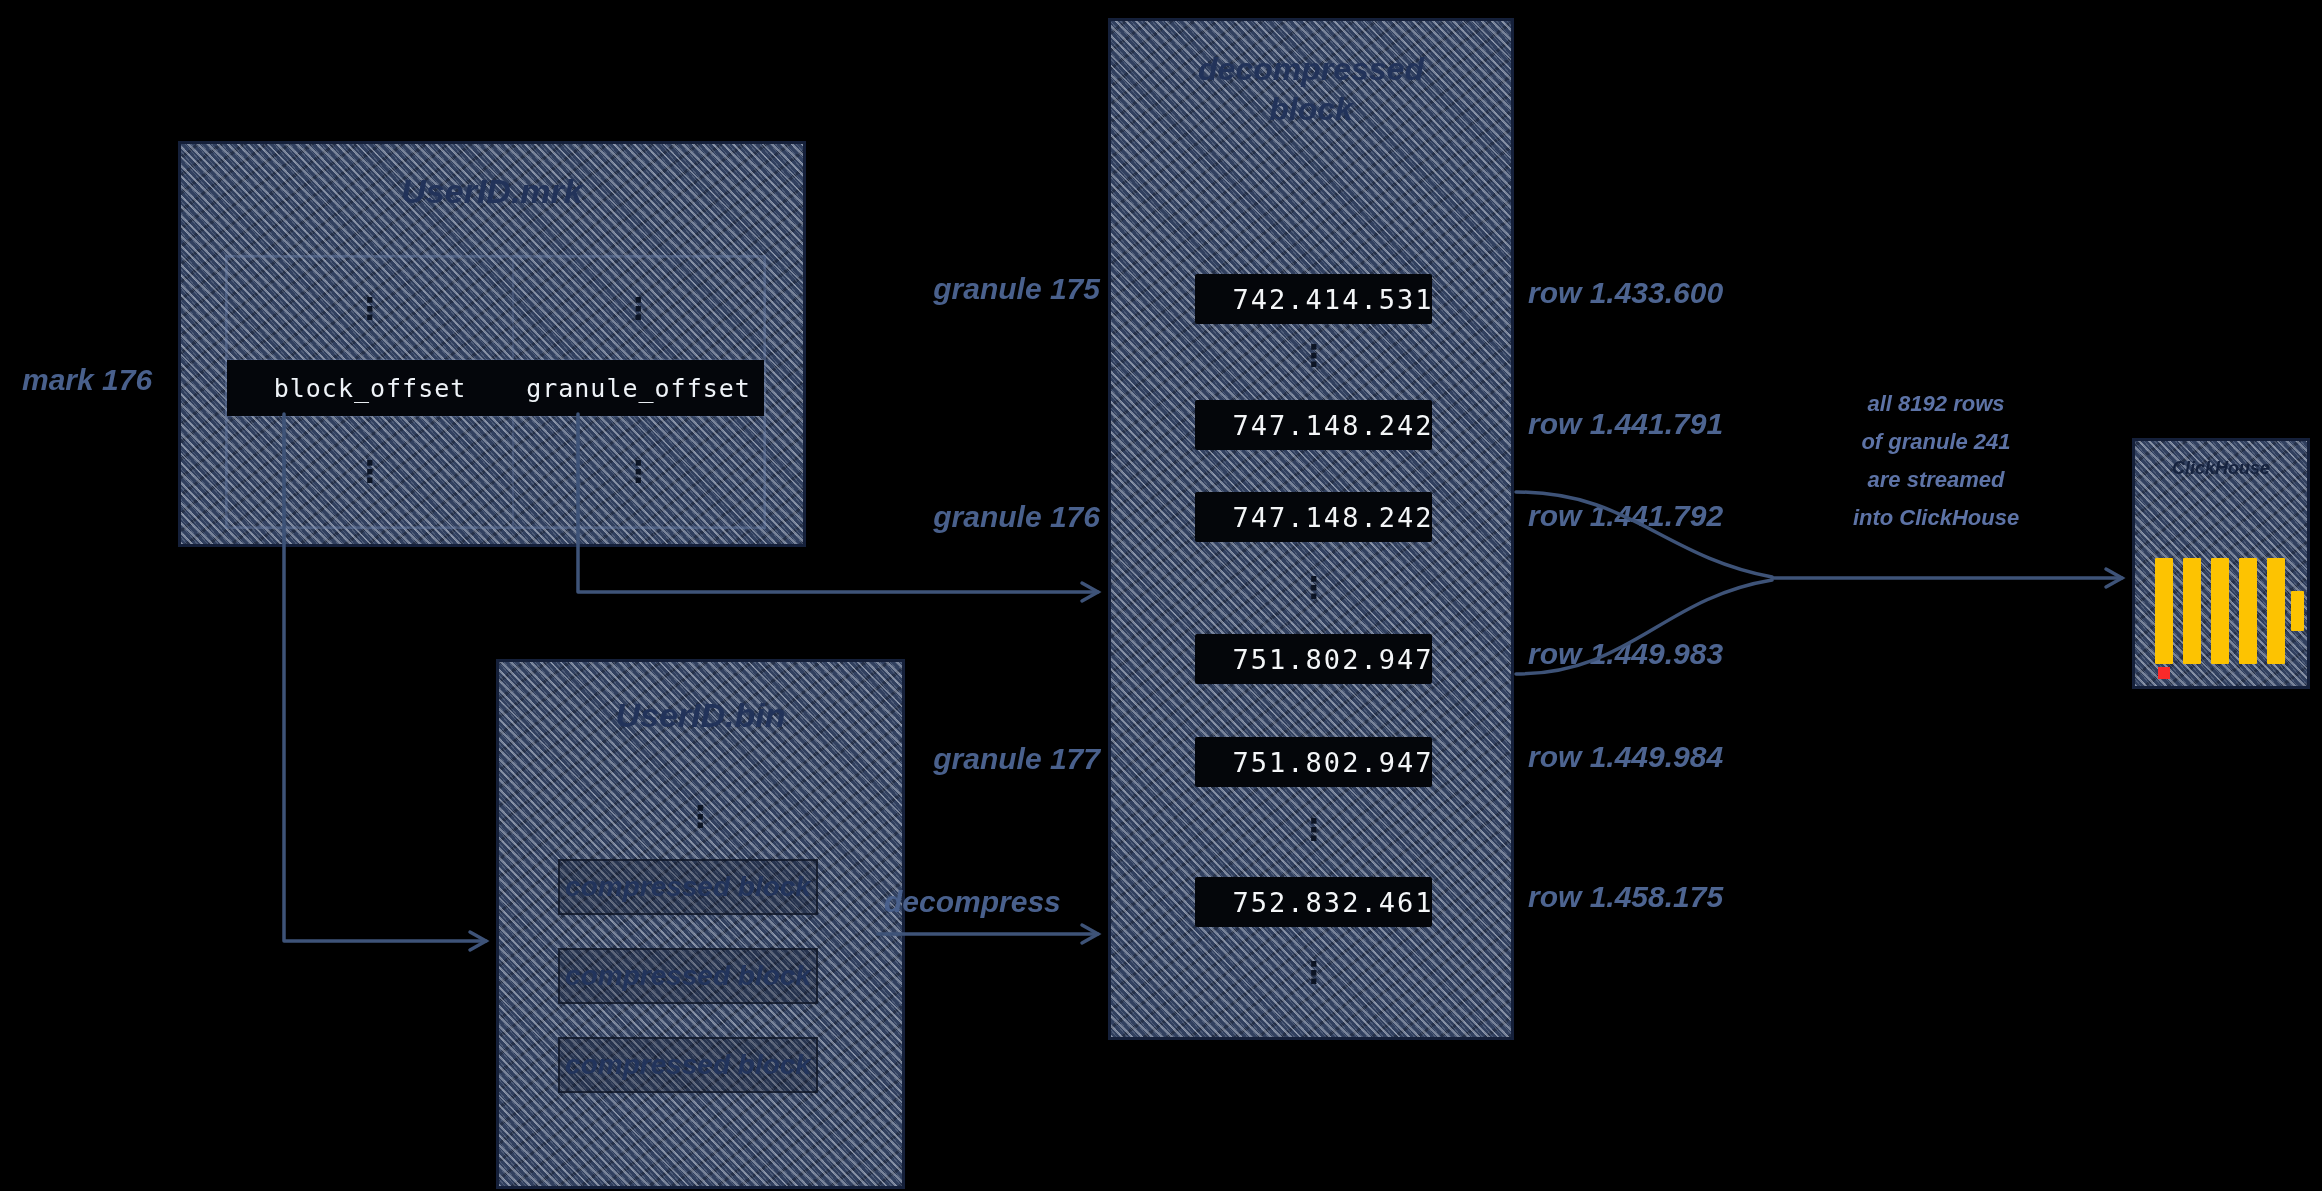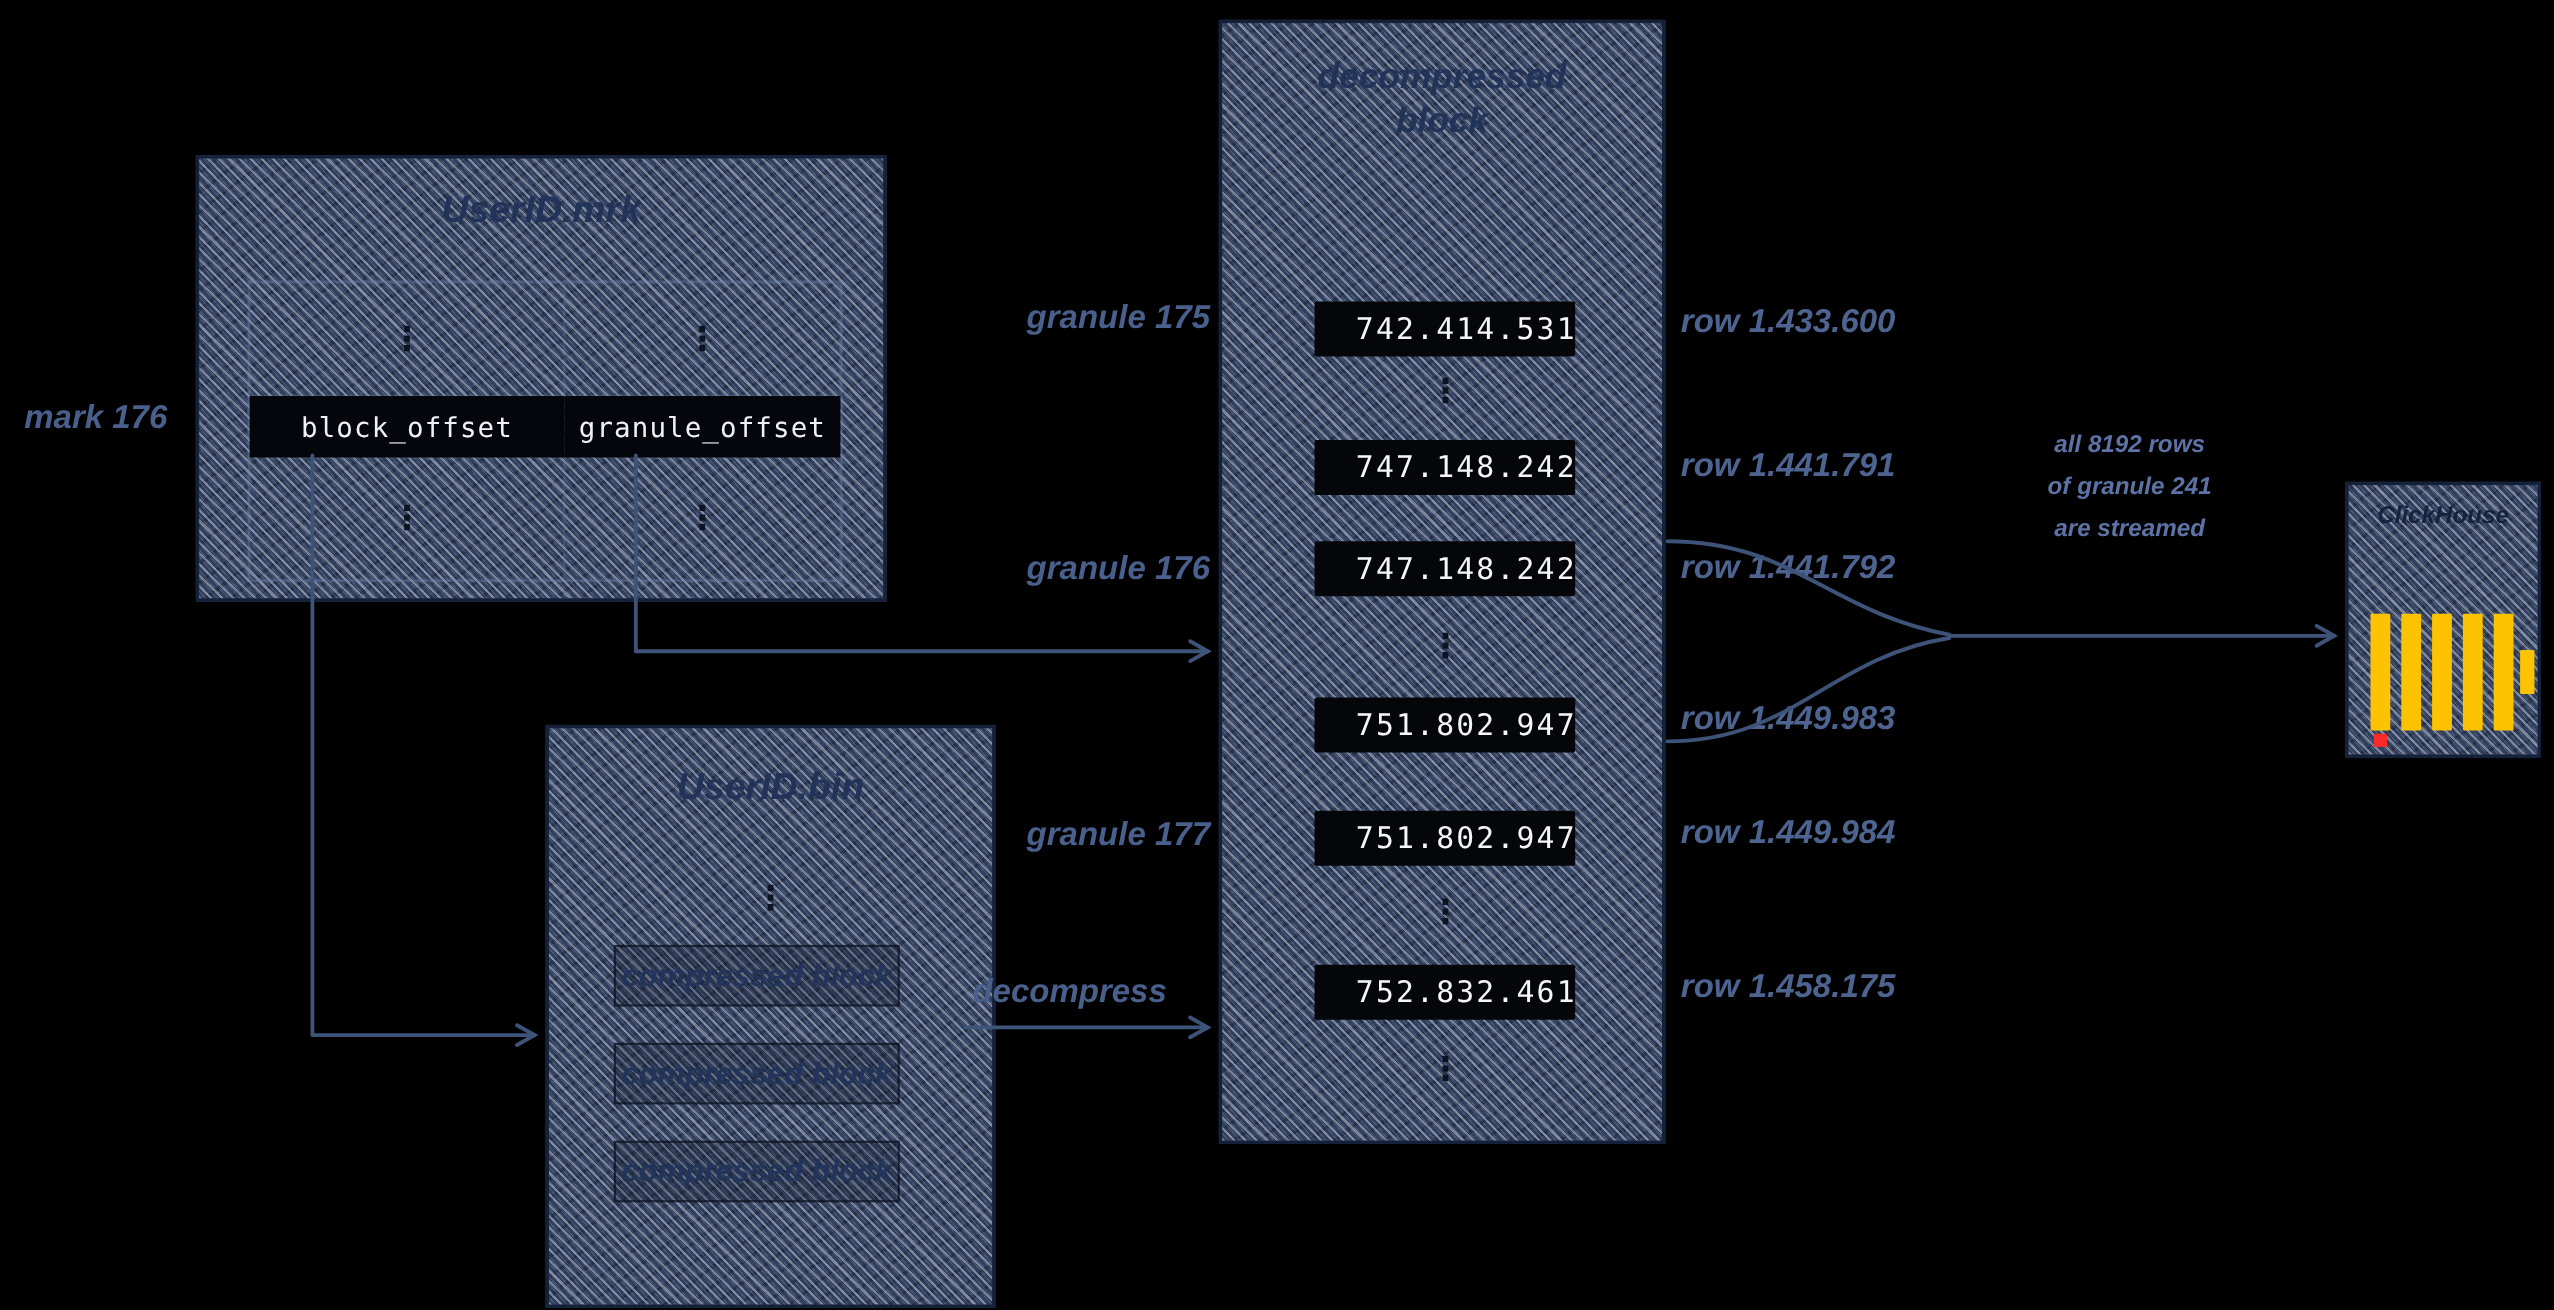--- a/index.html
+++ b/index.html
@@ -120,24 +120,25 @@
   <div class="row-label" style="left:1528px; top:407px;">row 1.441.791</div>
   <div class="row-label" style="left:1528px; top:499px;">row 1.441.792</div>
   <div class="row-label" style="left:1528px; top:637px;">row 1.449.983</div>
   <div class="row-label" style="left:1528px; top:740px;">row 1.449.984</div>
   <div class="row-label" style="left:1528px; top:880px;">row 1.458.175</div>
 
   <div class="stream-note">
     <div>all 8192 rows</div>
     <div>of granule 241</div>
     <div>are streamed</div>
+    <div>into ClickHouse</div>
   </div>
 
   <div class="sketch" style="left:2132px; top:438px; width:178px; height:251px;">
-    <div class="title" style="top:14px; font-size:22px; color:#16233f; line-height:26px; padding:0 6px; white-space:normal;">ClickHouse</div>
+    <div class="title" style="top:14px; font-size:18px; color:#16233f; line-height:26px; padding:0 6px; white-space:normal;">ClickHouse</div>
     <div style="position:absolute; left:0; top:0; width:100%; height:100%;">
       <div class="bar" style="left:20px;  top:117px; width:18px; height:106px;"></div>
       <div class="bar" style="left:48px;  top:117px; width:18px; height:106px;"></div>
       <div class="bar" style="left:76px;  top:117px; width:18px; height:106px;"></div>
       <div class="bar" style="left:104px; top:117px; width:18px; height:106px;"></div>
       <div class="bar" style="left:132px; top:117px; width:18px; height:106px;"></div>
       <div class="bar" style="left:156px; top:150px; width:13px; height:40px;"></div>
       <div style="position:absolute; left:23px; top:226px; width:12px; height:12px; background:#fa2a2a;"></div>
     </div>
   </div>

